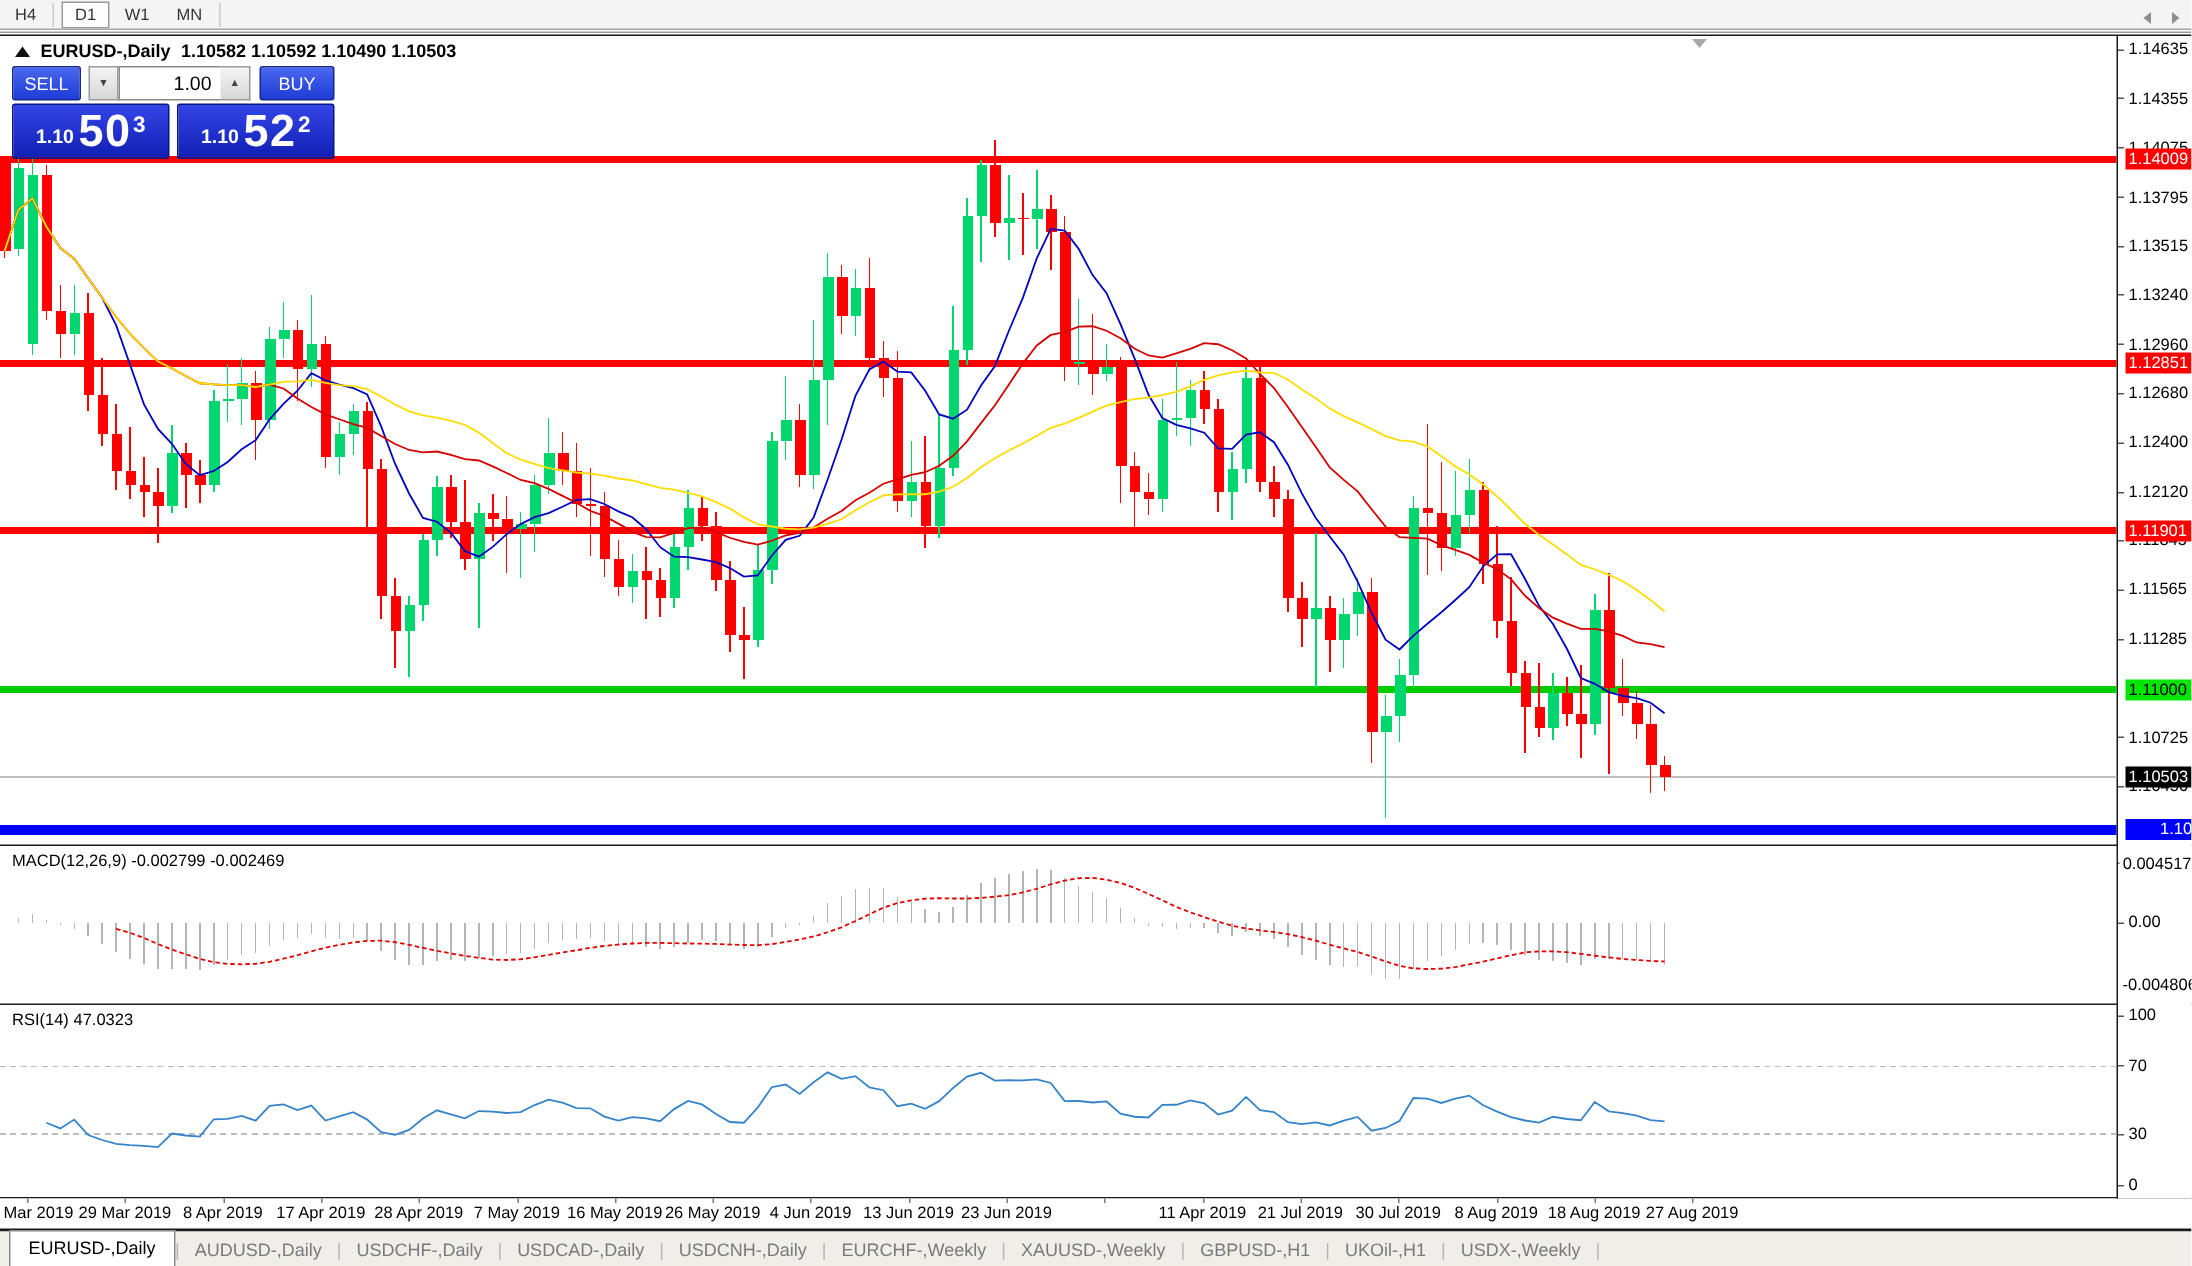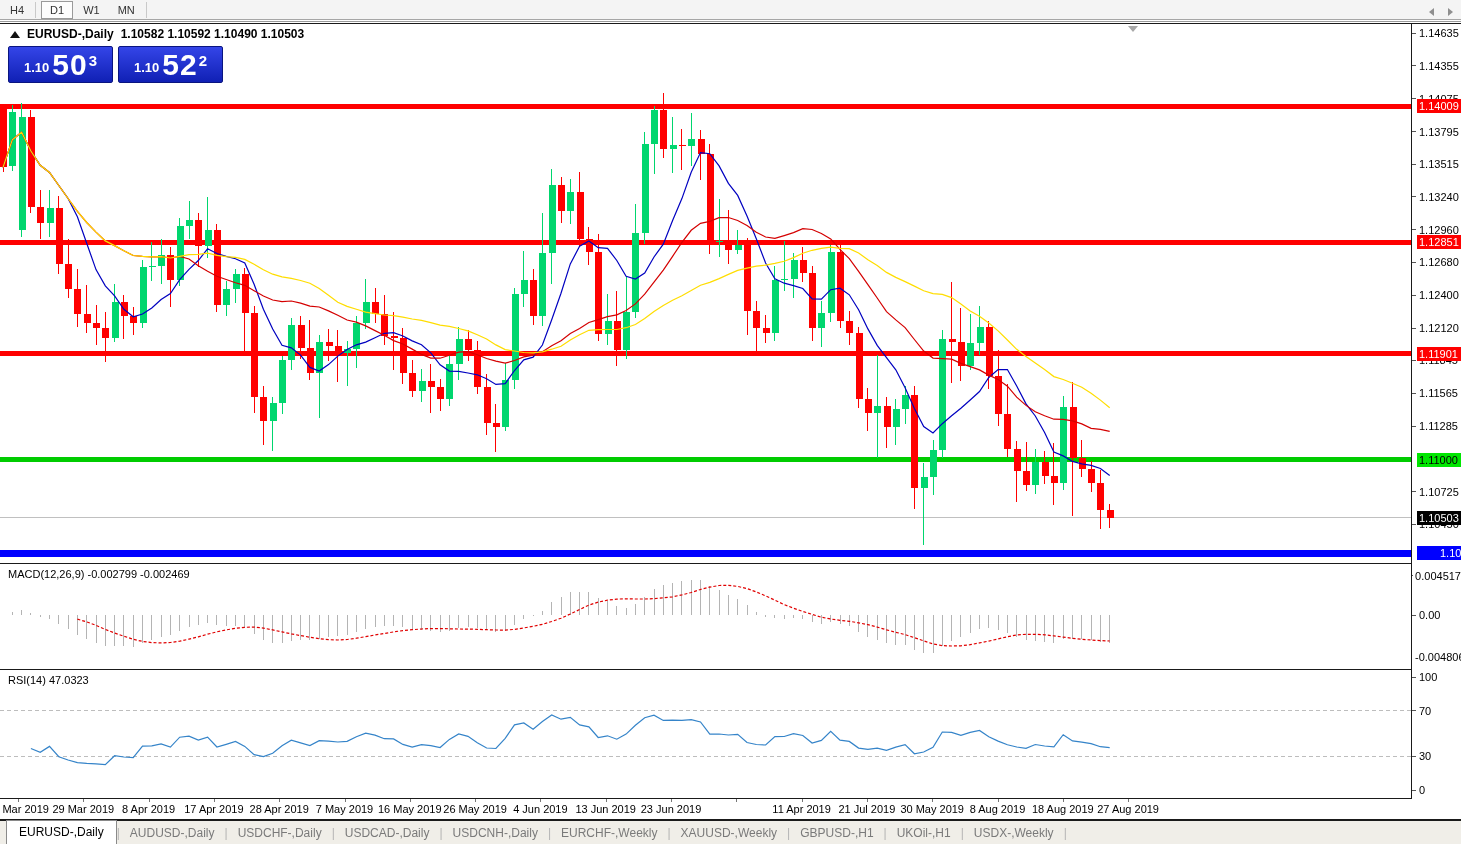--- a/index.html
+++ b/index.html
@@ -483,20 +483,27 @@
 
   <div id="chart-header">
     <span id="hdr-tri"></span>
     <span>EURUSD-,Daily</span>
     <span>1.10582 1.10592 1.10490 1.10503</span>
   </div>
 
   <div id="scrollmark"></div>
 
   <div id="trade">
+    <div id="trade-row1">
+      <div id="sell-btn" class="tr-btn">SELL</div>
+      <div class="spin-btn">▼</div>
+      <input id="vol-input" value="1.00" style="">
+      <div id="spin-up" class="spin-btn">▲</div>
+      <div id="buy-btn" class="tr-btn">BUY</div>
+    </div>
     <div id="trade-row2">
       <div class="price-panel">
         <span class="pp-small">1.10</span>
         <span class="pp-big">50</span>
         <span class="pp-sup">3</span>
       </div>
       <div class="price-panel">
         <span class="pp-small">1.10</span>
         <span class="pp-big">52</span>
         <span class="pp-sup">2</span>
@@ -567,21 +574,21 @@
       <div class="dlabel" style="left: 605.7px;">13 Jun 2019</div>
       <div class="dtick" style="left: 671px;"></div>
       <div class="dlabel" style="left: 671px;">23 Jun 2019</div>
       <div class="dtick" style="left: 736.3px;"></div>
       <div class="dlabel" style="left: 769px; margin-top: 28px;">2 Jul 2019</div>
       <div class="dtick" style="left: 801.6px;"></div>
       <div class="dlabel" style="left: 801.6px;">11 Apr 2019</div>
       <div class="dtick" style="left: 866.9px;"></div>
       <div class="dlabel" style="left: 866.9px;">21 Jul 2019</div>
       <div class="dtick" style="left: 932.2px;"></div>
-      <div class="dlabel" style="left: 932.2px;">30 May 2019</div>
+      <div class="dlabel" style="left: 932.2px;">30 Jul 2019</div>
       <div class="dtick" style="left: 997.5px;"></div>
       <div class="dlabel" style="left: 997.5px;">8 Aug 2019</div>
       <div class="dtick" style="left: 1062.8px;"></div>
       <div class="dlabel" style="left: 1062.8px;">18 Aug 2019</div>
       <div class="dtick" style="left: 1128.1px;"></div>
       <div class="dlabel" style="left: 1128.1px;">27 Aug 2019</div>
     </div>
 
   <div id="tabbar-line"></div>
   <div id="tabbar">

